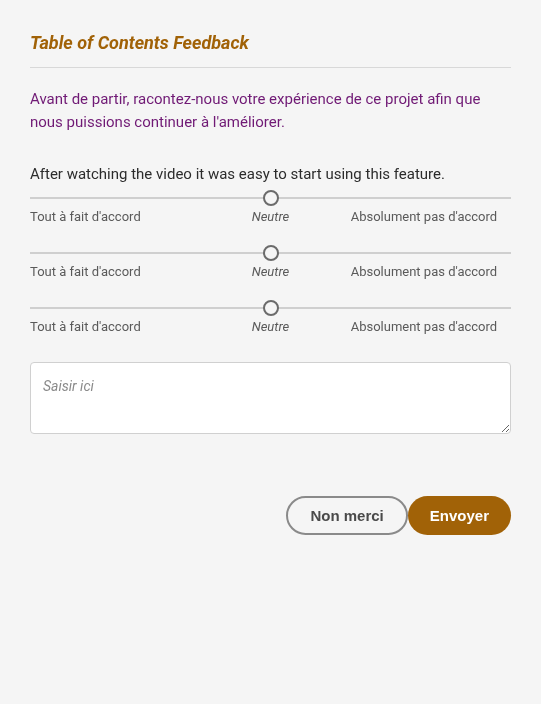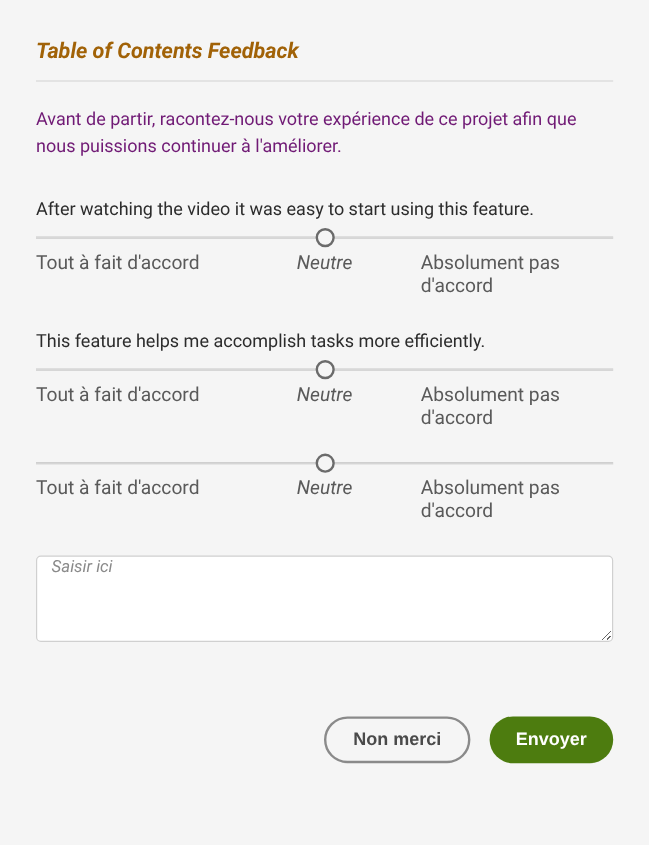--- a/index.html
+++ b/index.html
@@ -58,70 +58,69 @@
       width: 16px;
       height: 16px;
       border: 2px solid #6b6b6b;
       border-radius: 50%;
       background: #f5f5f5;
       cursor: pointer;
     }
     .slider-labels {
       display: flex;
       justify-content: space-between;
-      font-size: 16px;
+      font-size: 13px;
       color: #5a5a5a;
       margin-top: 10px;
     }
     .slider-labels span:nth-child(1) { text-align: left; flex: 1; }
     .slider-labels span:nth-child(2) { text-align: center; flex: 1; font-style: italic; }
     .slider-labels span:nth-child(3) { text-align: left; flex: 1; }
     .feedback-label {
       font-size: 13.5px;
       color: #4a4a4a;
       margin-bottom: 10px;
     }
     .feedback-input {
       width: 100%;
       min-height: 72px;
       border: 1px solid #d0d0d0;
       border-radius: 4px;
       background: #ffffff;
-      padding: 1px 12px;
+      padding: 15px 12px;
       font-family: inherit;
       font-size: 14px;
       font-style: italic;
       color: #8a8a8a;
       resize: both;
     }
     .feedback-input::placeholder {
       font-style: italic;
       color: #8a8a8a;
     }
     .button-row {
       display: flex;
       justify-content: flex-end;
-      gap: 16px;
       margin-top: 58px;
     }
     .btn {
       font-size: 15px;
       font-weight: 700;
       padding: 9px 22px;
       border-radius: 20px;
       cursor: pointer;
       border: none;
     }
     .btn-secondary {
       background: transparent;
       color: #4a4a4a;
       border: 2px solid #8a8a8a;
     }
     .btn-primary {
-      background: #4d7c0f;
+      background: #a16207;
       color: #ffffff;
     }
   </style>
 </head>
 <body>
 
 <h1 class="title">Table of Contents Feedback</h1>
 <hr class="title-divider">
 
 <p class="intro">Avant de partir, racontez-nous votre expérience de ce projet afin que nous puissions continuer à l'améliorer.</p>
@@ -133,21 +132,20 @@
     <div class="slider-handle"></div>
   </div>
   <div class="slider-labels">
     <span>Tout à fait d'accord</span>
     <span>Neutre</span>
     <span>Absolument pas d'accord</span>
   </div>
 </div>
 
 <div class="question">
-  <div class="question-text">This feature helps me accomplish tasks more efficiently.</div>
   <div class="slider-wrap">
     <div class="slider-track"></div>
     <div class="slider-handle"></div>
   </div>
   <div class="slider-labels">
     <span>Tout à fait d'accord</span>
     <span>Neutre</span>
     <span>Absolument pas d'accord</span>
   </div>
 </div>

